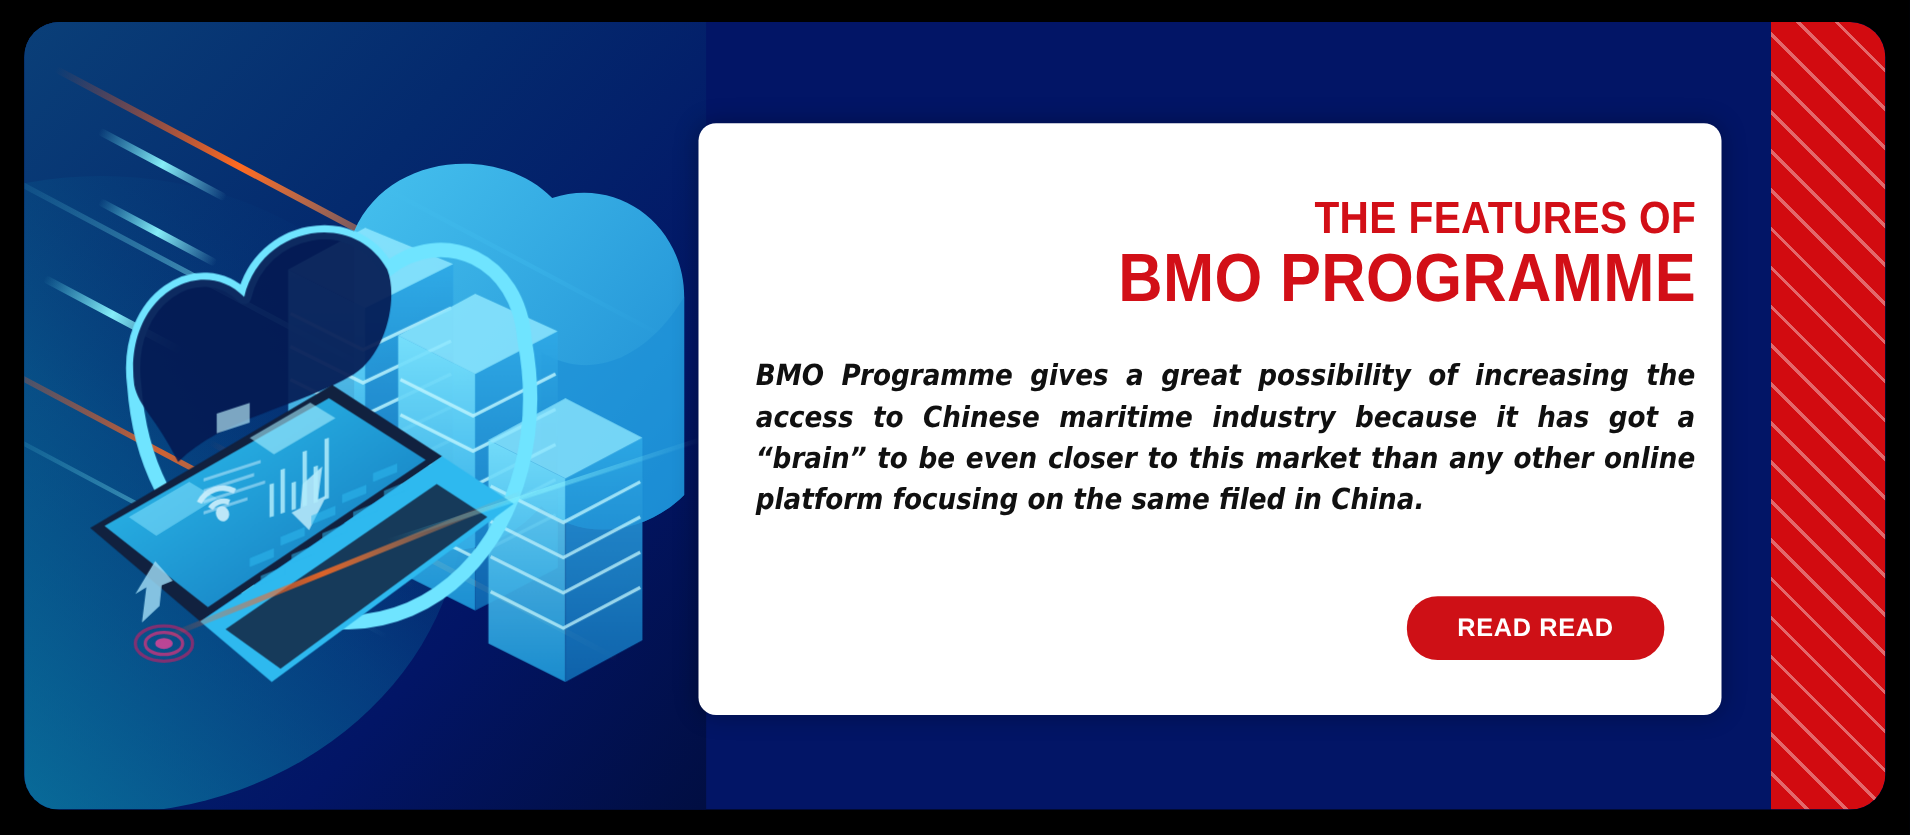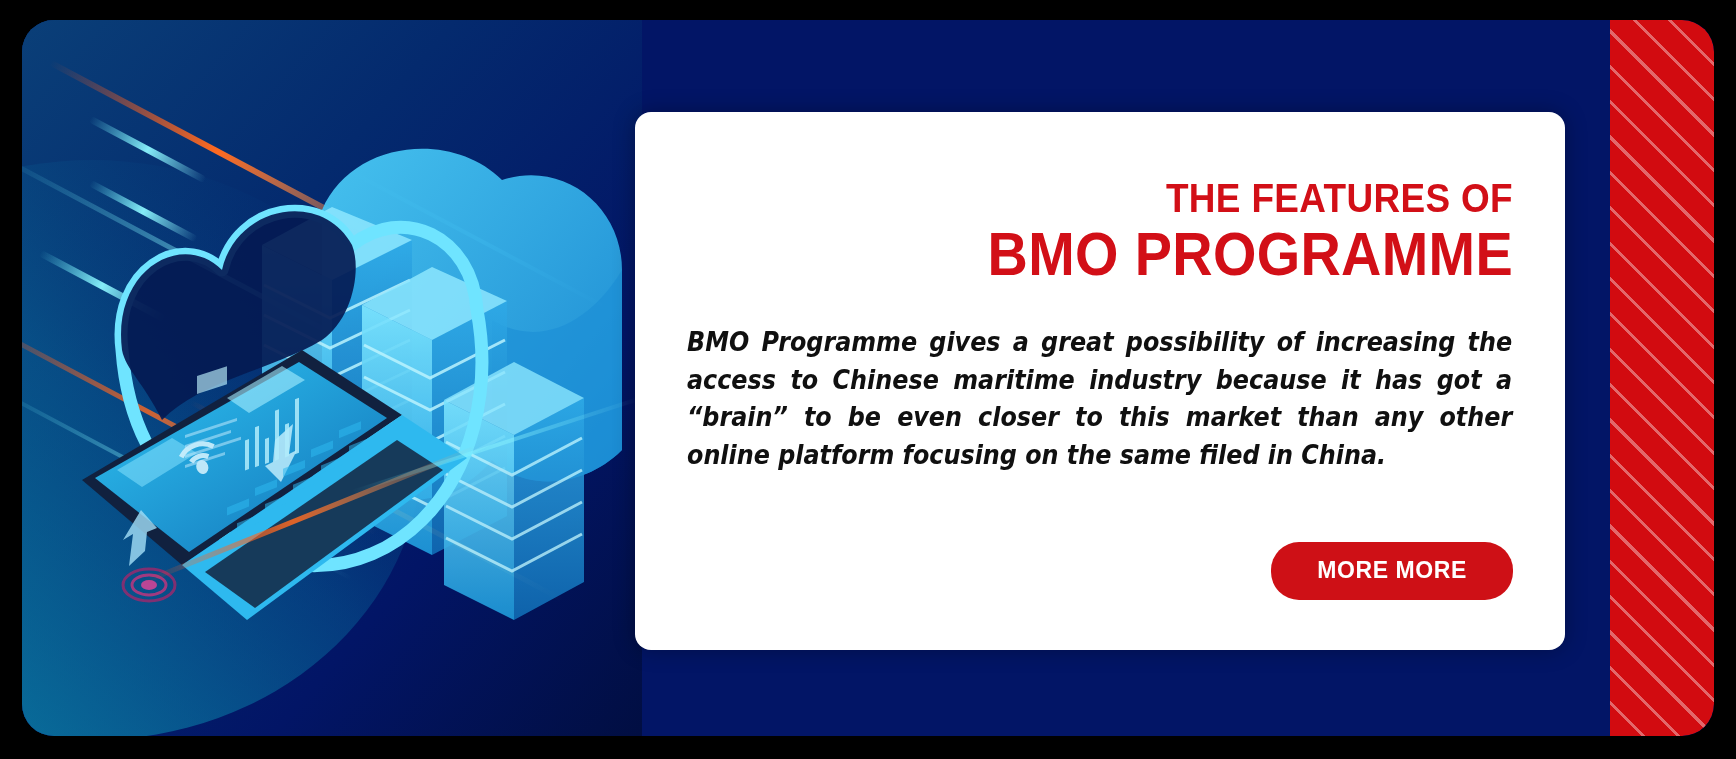--- a/index.html
+++ b/index.html
@@ -49,21 +49,21 @@
   
   .content-card {
     position: absolute;
     left: 613px;
     top: 92px;
     width: 930px;
     height: 538px;
     background: #ffffff;
     border-radius: 16px;
     box-shadow: 0 0 22px rgba(0,0,0,0.30);
-    padding: 44px 52px 30px 52px;
+    padding: 44px 23px 30px 52px;
   }
 
   .headline {
     text-align: right;
     line-height: 1.0;
     color: #D20F17;
     font-weight: 800;
     letter-spacing: -0.5px;
     margin-top: 22px;
   }
@@ -332,20 +332,20 @@
     <div class="content-card">
 
       <div class="headline">
         <span class="headline-line1">THE FEATURES OF</span>
         <span class="headline-line2">BMO PROGRAMME</span>
       </div>
 
       <p class="body-copy">BMO Programme gives a great possibility of increasing the access to Chinese maritime industry because it has got a “brain” to be even closer to this market than any other online platform focusing on the same filed in China.</p>
 
       <div class="cta-row">
-        <button class="read-more-button">MORE MORE</button>
+        <button class="read-more-button">READ READ</button>
       </div>
     </div>
 
     <div class="stripe-panel"></div>
 
   </div>
 </div>
 
 </body></html>

